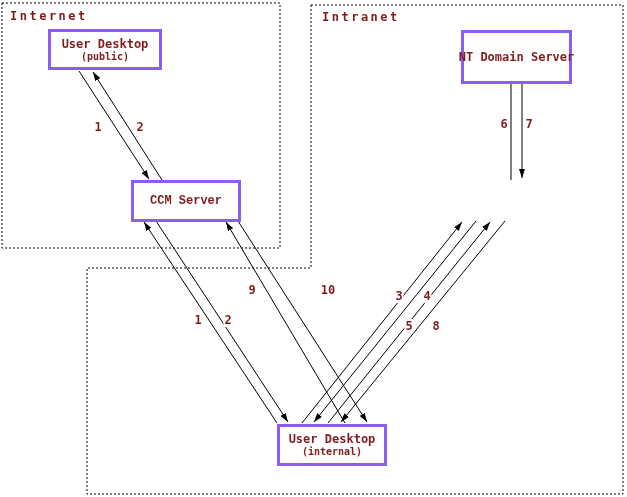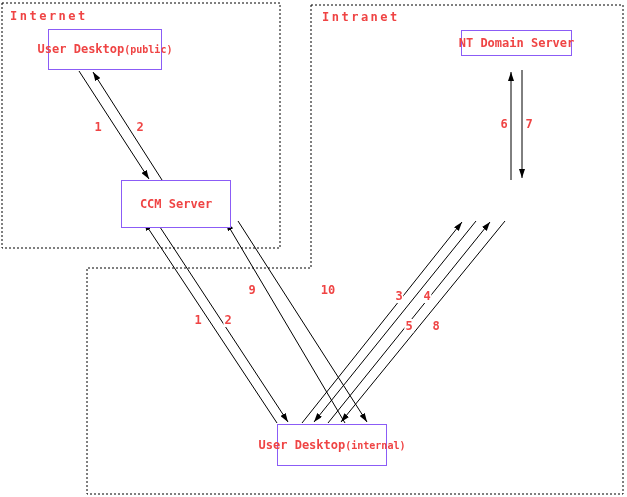--- a/index.html
+++ b/index.html
@@ -1,35 +1,35 @@
 <!DOCTYPE html>
 <html><head>
 <meta charset="utf-8">
 <style>
   html,body{margin:0;padding:0;background:#ffffff;}
   #stage{
     position:relative;
     width:627px;height:497px;
     background:#ffffff;
     font-family:"DejaVu Sans Mono","Liberation Mono",monospace;
-    color:#ef4444;
+    color:#7f1d1d;
     overflow:hidden;
   }
   #wires{position:absolute;left:0;top:0;width:627px;height:497px;}
   .zone-label{
     position:absolute;
     font-size:12px;font-weight:bold;
     letter-spacing:2.5px;
     white-space:nowrap;
   }
   .node{
     position:absolute;
     background:#ffffff;
-    border:1px solid #8b5cf6;
-    display:flex;flex-direction:row;
+    border:3px solid #8b5cf6;
+    display:flex;flex-direction:column;
     align-items:center;justify-content:center;
     text-align:center;
     box-sizing:border-box;
   }
   .node .title{
     font-size:12px;font-weight:bold;white-space:nowrap;line-height:13px;
   }
   .node .subtitle{
     font-size:10px;font-weight:bold;white-space:nowrap;line-height:11px;
   }
@@ -76,25 +76,25 @@
   </svg>
 
   <div class="zone-label" style="left:10px;top:9px;">Internet</div>
   <div class="zone-label" style="left:322px;top:10px;">Intranet</div>
 
   <div class="node" style="left:48px;top:29px;width:114px;height:41px;">
     <div class="title">User Desktop</div>
     <div class="subtitle">(public)</div>
   </div>
 
-  <div class="node" style="left:121px;top:180px;width:110px;height:48px;">
+  <div class="node" style="left:131px;top:180px;width:110px;height:42px;font-family:Liberation Mono, monospace;">
     <div class="title">CCM Server</div>
   </div>
 
-  <div class="node" style="left:461px;top:30px;width:111px;height:26px;">
+  <div class="node" style="left:461px;top:30px;width:111px;height:54px;">
     <div class="title">NT Domain Server</div>
   </div>
 
 
   <div class="node" style="left:277px;top:424px;width:110px;height:42px;">
     <div class="title">User Desktop</div>
     <div class="subtitle">(internal)</div>
   </div>
 
   <span class="edge-label" style="left:98px;top:127px;">1</span>

